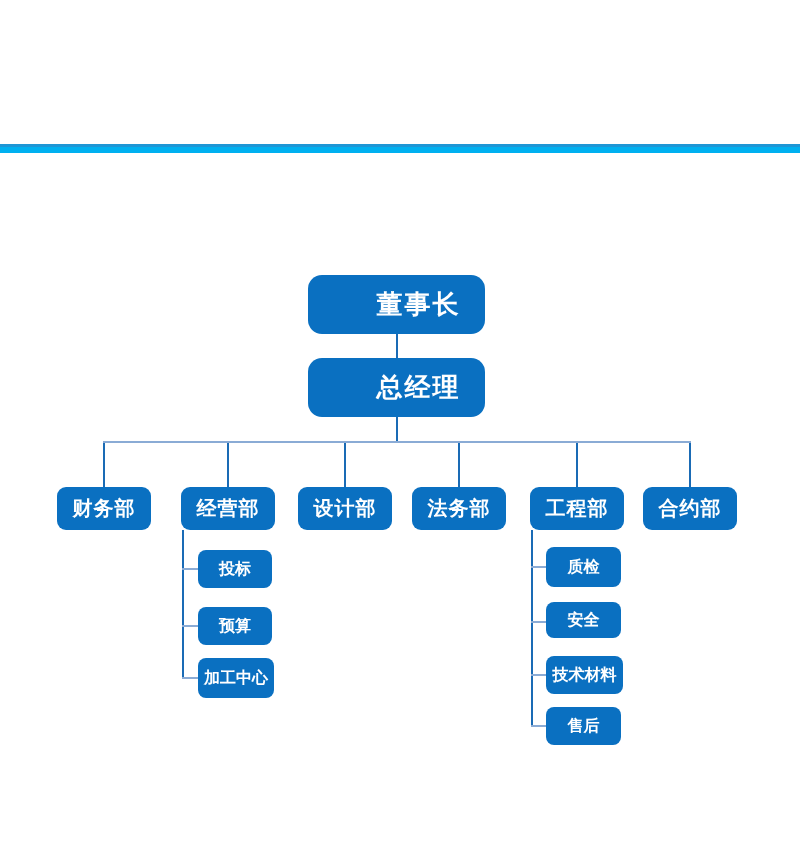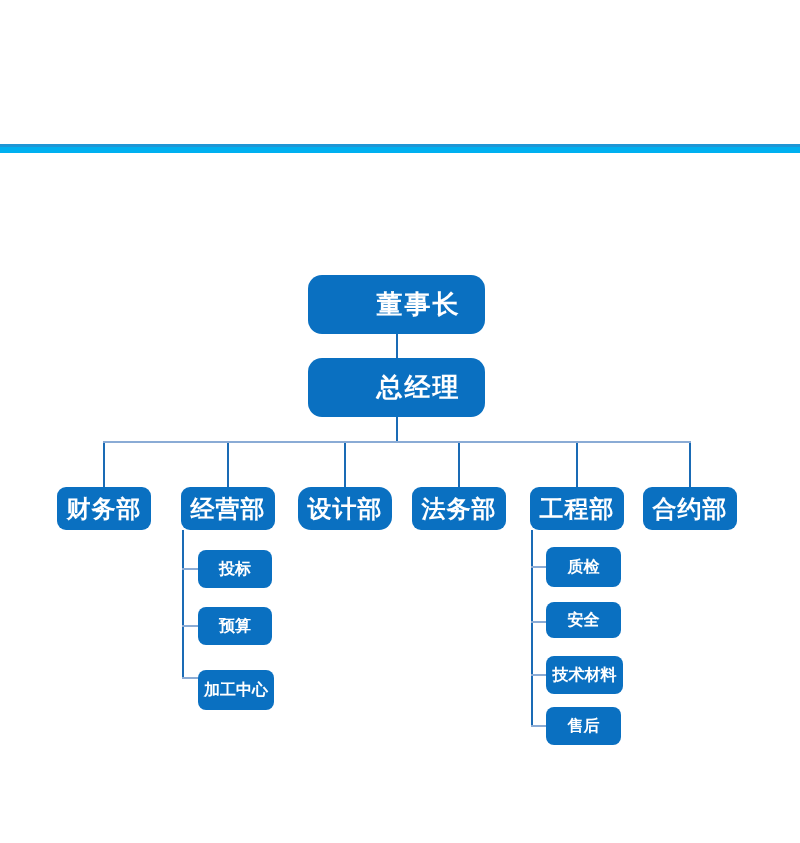--- a/index.html
+++ b/index.html
@@ -65,39 +65,39 @@
     padding-left: 44px;
   }
   .chairman { top: 275px; }
   .gm       { top: 358px; text-align: right; }
 
   .dept {
     top: 487px;
     width: 94px;
     height: 43px;
     border-radius: 9px;
-    font-size: 24px;
+    font-size: 20px;
     letter-spacing: 1px;
   }
   .dept-0 { left: 57px; }
   .dept-1 { left: 181px; }
-  .dept-2 { left: 298px; border-radius: 13px; }
+  .dept-2 { left: 298px; }
   .dept-3 { left: 412px; text-align: center; }
   .dept-4 { left: 530px; }
   .dept-5 { left: 643px; }
 
   .sub {
     border-radius: 8px;
     font-size: 16px;
     font-weight: bold;
   }
   
   .subA-0 { left: 198px; top: 550px; width: 74px; height: 38px; }
   .subA-1 { left: 198px; top: 607px; width: 74px; height: 38px; }
-  .subA-2 { left: 198px; top: 658px; width: 76px; height: 40px; margin-top: 12px; }
+  .subA-2 { left: 198px; top: 658px; width: 76px; height: 40px; }
   
   .subB-0 { left: 546px; top: 547px; width: 75px; height: 40px; }
   .subB-1 { left: 546px; top: 602px; width: 75px; height: 36px; }
   .subB-2 { left: 546px; top: 656px; width: 77px; height: 38px; }
   .subB-3 { left: 546px; top: 707px; width: 75px; height: 38px; }
 
   
   .line { position: absolute; }
   .v { width: 2px; background: #1a6bb5; }
   .h { height: 2px; background: #8aabd5; }

